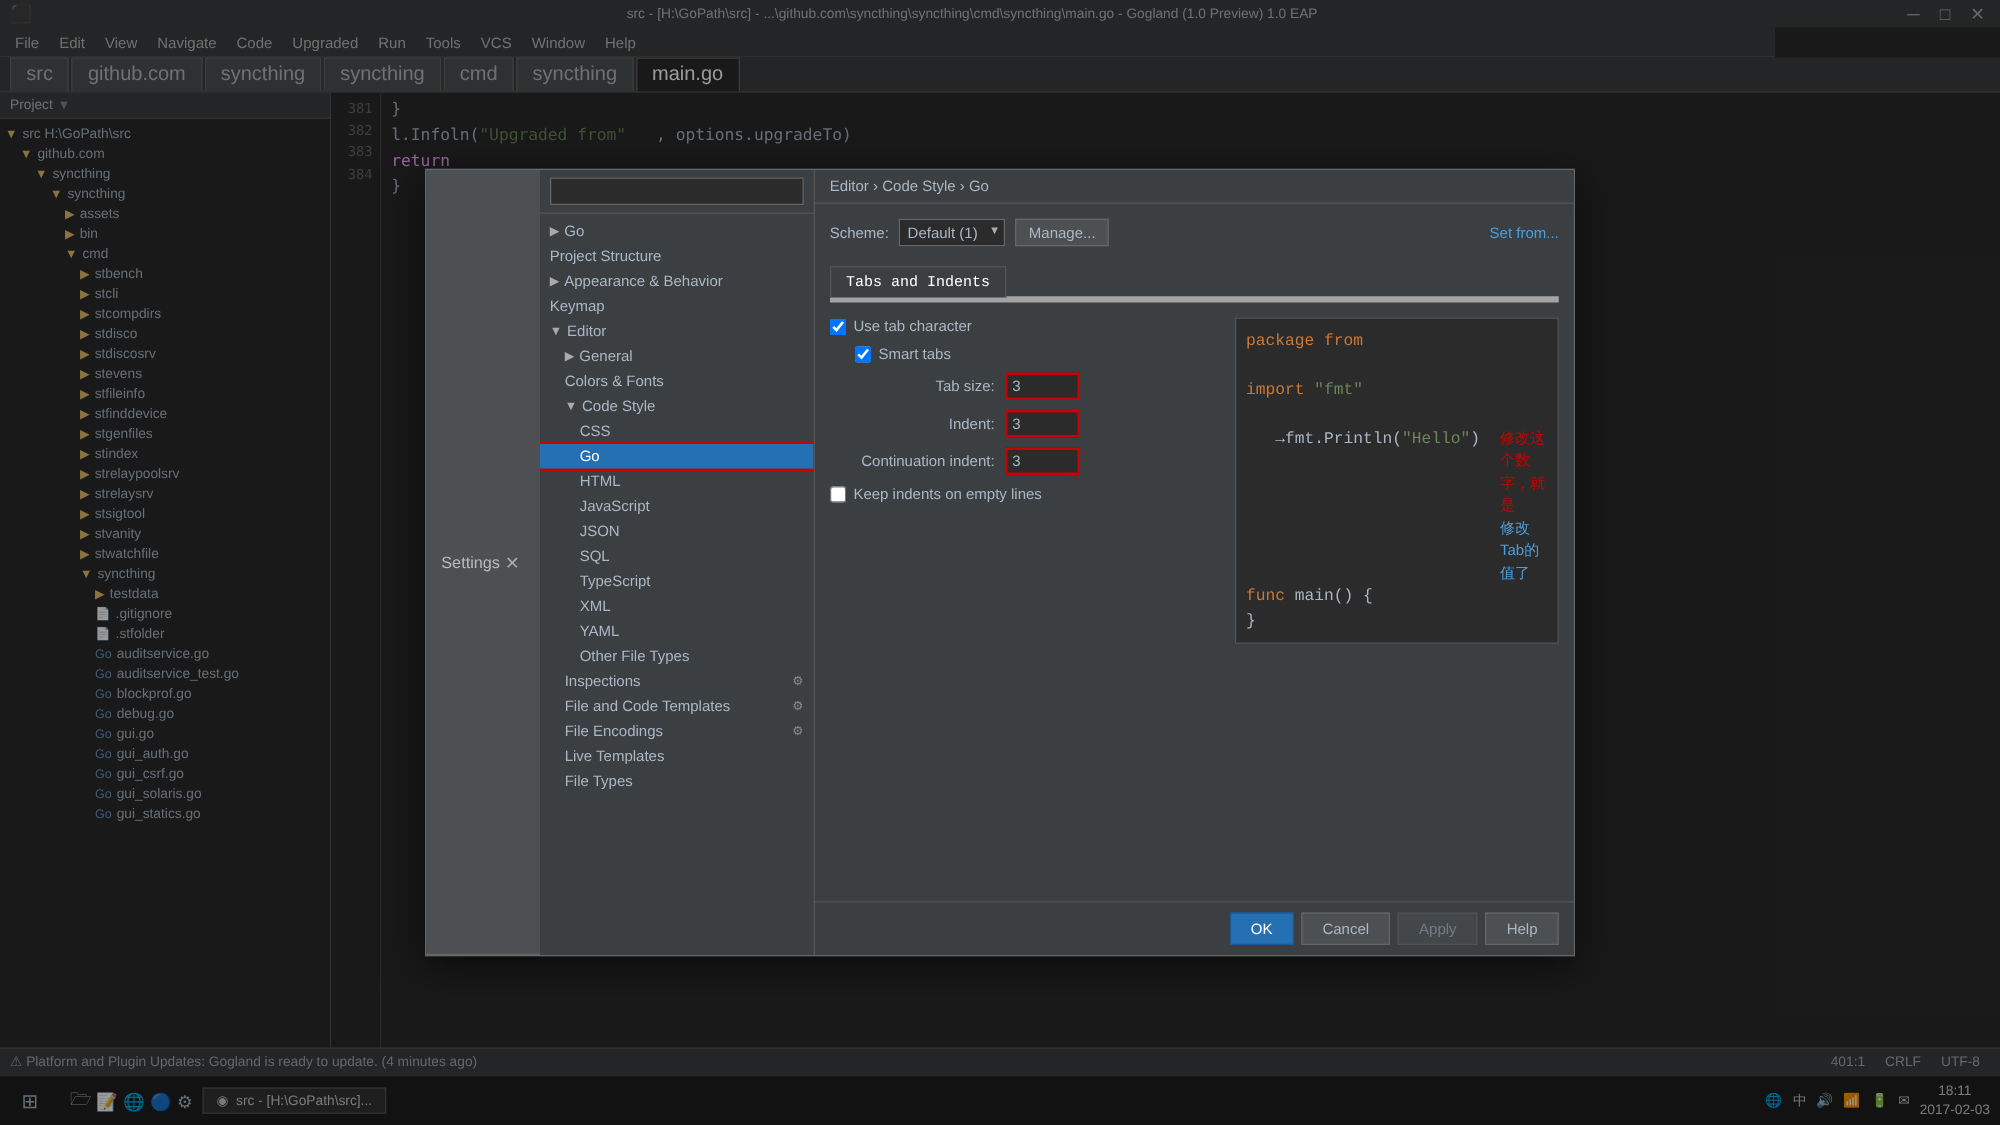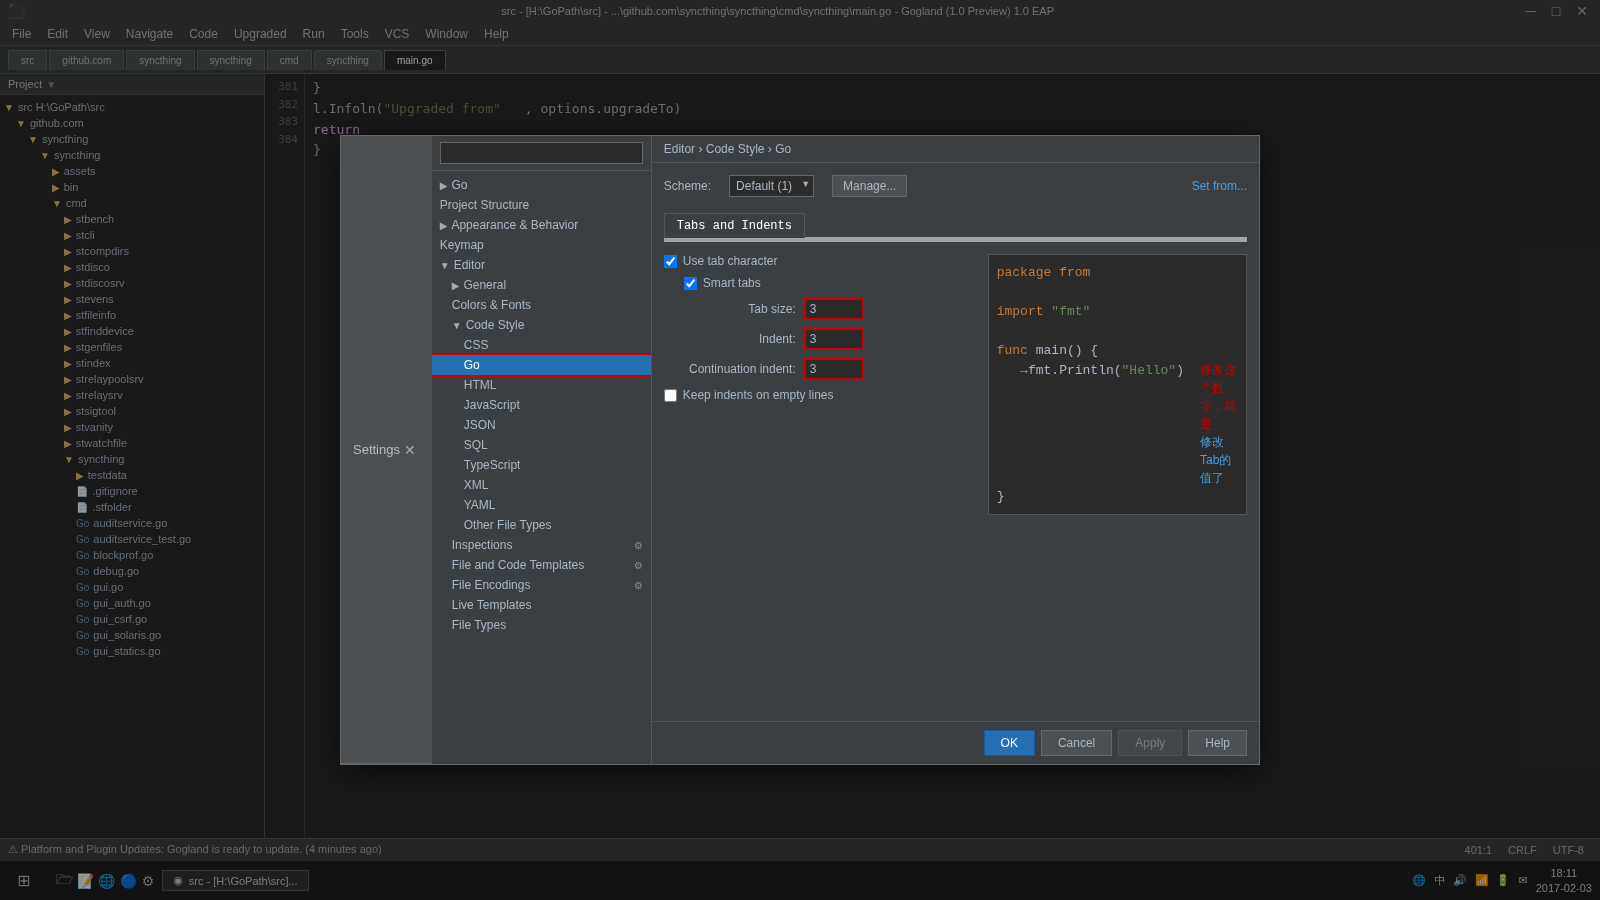--- a/index.html
+++ b/index.html
@@ -56,21 +56,21 @@
     .title-btn {
       cursor: pointer;
       padding: 0 4px;
     }
 
     
     .menu-bar {
       position: absolute;
       top: 22px;
       left: 0;
-      width: 1600px;
+      width: 1420px;
       height: 24px;
       background: #3c3f41;
       display: flex;
       align-items: center;
       padding: 0 4px;
       border-bottom: 1px solid #555;
       z-index: 50;
     }
     .menu-item {
       padding: 2px 8px;
@@ -88,21 +88,21 @@
       height: 28px;
       background: #3c3f41;
       display: flex;
       align-items: center;
       padding: 0 8px;
       border-bottom: 1px solid #555;
       z-index: 50;
     }
     .tab-item {
       padding: 4px 12px;
-      font-size: 10px;
+      font-size: 16px;
       color: #bbbbbb;
       background: #4e5254;
       border: 1px solid #666;
       border-bottom: none;
       margin-right: 2px;
       cursor: pointer;
     }
     .tab-item.active { background: #2b2b2b; color: #fff; }
 
     
@@ -282,21 +282,21 @@
     .modal-content {
       flex: 1;
       padding: 12px;
       overflow: auto;
     }
 
     
     .scheme-row {
       display: flex;
       align-items: center;
-      gap: 18px;
+      gap: 8px;
       margin-bottom: 16px;
     }
     .scheme-label { font-size: 12px; color: #a9b7c6; }
     .scheme-select {
       background: #2b2b2b;
       border: 1px solid #666;
       color: #a9b7c6;
       padding: 3px 20px 3px 6px;
       font-size: 12px;
       appearance: none;
@@ -861,30 +861,30 @@
               </div>
             </div>
 
             <div class="settings-right">
 
               <div class="code-preview">
                 <div><span class="code-keyword">package from</span></div>
                 <div>&nbsp;</div>
                 <div><span class="code-keyword">import</span> <span class="code-string">"fmt"</span></div>
                 <div>&nbsp;</div>
-                <div><span class="code-keyword">func</span> <span class="code-default">main() {</span></div>
                 <div style="display:flex; align-items:flex-start;">
                   <span class="code-default">&nbsp;&nbsp;&nbsp;→fmt.Println(</span>
                     <span class="code-string">"Hello"</span>
                     <span class="code-default">)</span>
                   <div style="margin-left:16px; display:flex; flex-direction:column;">
                     <span class="code-annotation-red">修改这个数字，就是</span>
                     <span class="code-annotation-blue">修改Tab的值了</span>
                   </div>
                 </div>
+                <div><span class="code-keyword">func</span> <span class="code-default">main() {</span></div>
                 <div><span class="code-default">}</span></div>
               </div>
             </div>
           </div>
         </div>
 
         <div class="modal-footer">
           <button class="footer-btn primary">OK</button>
           <button class="footer-btn">Cancel</button>
           <button class="footer-btn disabled">Apply</button>

